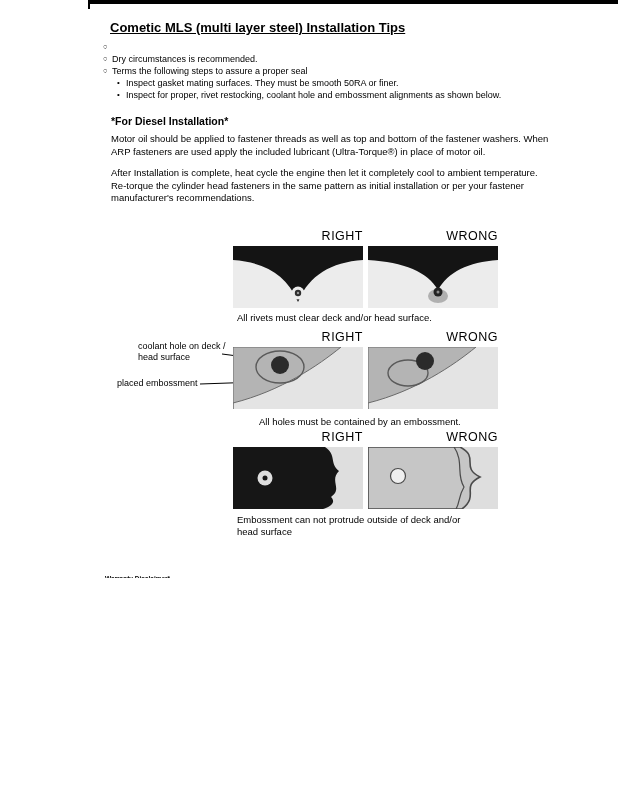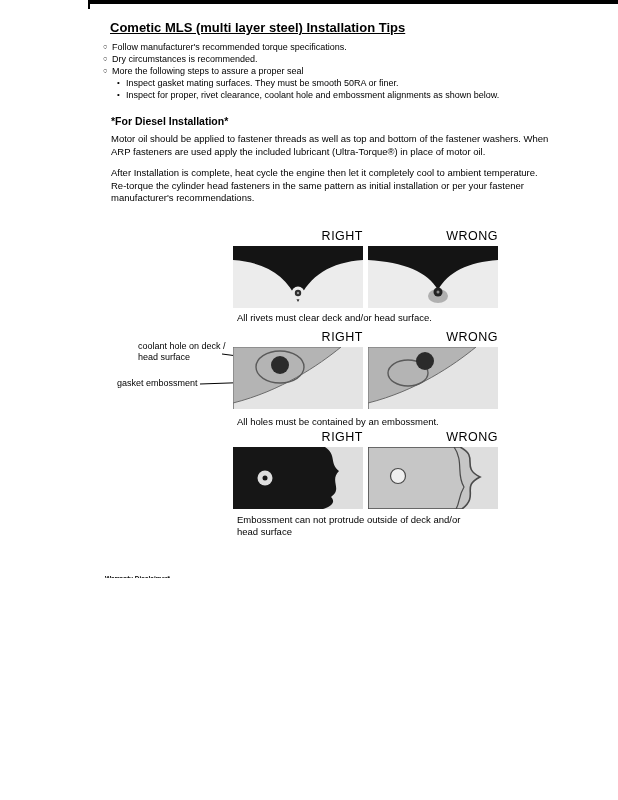--- a/index.html
+++ b/index.html
@@ -28,21 +28,21 @@
   .para2 { top:167px; }
   .note  { left:111px; top:208px; font-size:9.5px; white-space:nowrap; }
 
   .fig-label { width:130px; text-align:right; font-size:12.5px; letter-spacing:0.5px; }
   .col-right { left:233px; }
   .col-wrong { left:368px; }
   .fig-img { width:130px; height:62px; display:block; }
   .fig-caption { left:237px; font-size:9.5px; line-height:11.5px; }
 
   .lbl-r1 { top:229px; } .img-r1 { top:246px; } .cap-r1 { top:312px; white-space:nowrap; }
-  .lbl-r2 { top:330px; } .img-r2 { top:347px; } .cap-r2 { top:416px; white-space:nowrap; }
+  .lbl-r2 { top:330px; } .img-r2 { top:347px; } .cap-r2 { top:416px; white-space:nowrap;margin-left:22px; }
   .lbl-r3 { top:430px; } .img-r3 { top:447px; } .cap-r3 { top:514px; width:245px; }
 
   .callout1 { left:138px; top:341px; width:90px; font-size:9px; line-height:11px; }
   .callout2 { left:117px; top:378px; font-size:9px; white-space:nowrap; }
   .callout-lines { left:200px; top:345px; }
 
   .w-head { left:105px; top:575px; font-size:6.5px; font-weight:bold; }
   .w-p { left:105px; width:482px; font-size:6px; line-height:6.8px; color:#111; }
   .w-p1 { top:584px; }
   .w-p2 { top:621px; }
@@ -61,37 +61,36 @@
 
   <div class="abs topbar"></div>
   <div class="abs topbar-tick"></div>
   <div class="abs corner-mark"></div>
 
   <div class="abs title">Cometic MLS (multi layer steel) Installation Tips</div>
 
   <div class="abs bullets">
     <div class="bullet-row">
       <span class="marker">○</span>
-      <span>Follow manufacturer's recommended torque specifications.</span>
     </div>
     <div class="bullet-row">
       <span class="marker">○</span>
       <span>Dry circumstances is recommended.</span>
     </div>
     <div class="bullet-row">
       <span class="marker">○</span>
-      <span>More the following steps to assure a proper seal</span>
+      <span>Terms the following steps to assure a proper seal</span>
     </div>
     <div class="bullet-row sub">
       <span class="marker">•</span>
       <span>Inspect gasket mating surfaces.  They must be smooth 50RA or finer.</span>
     </div>
     <div class="bullet-row sub">
       <span class="marker">•</span>
-      <span>Inspect for proper, rivet clearance, coolant hole and embossment alignments as shown below.</span>
+      <span>Inspect for proper, rivet restocking, coolant hole and embossment alignments as shown below.</span>
     </div>
   </div>
 
   <div class="abs diesel-heading">*For Diesel Installation*</div>
   <div class="abs para para2">After Installation is complete, heat cycle the engine then let it completely cool to ambient temperature. Re-torque the cylinder head fasteners in the same pattern as initial installation or per your fastener manufacturer's recommendations.</div>
   <div class="abs para para1">Motor oil should be applied to fastener threads as well as top and bottom of the fastener washers. When ARP fasteners are used apply the included lubricant (Ultra-Torque®) in place of motor oil.</div>
 
   <div class="abs fig-label col-right lbl-r1">RIGHT</div>
   <div class="abs fig-label col-wrong lbl-r1">WRONG</div>
 
@@ -105,21 +104,21 @@
   <svg class="abs fig-img col-wrong img-r1" viewBox="0 0 130 62">
     <rect width="130" height="62" fill="#ececec"></rect>
     <path d="M0,0 H130 V14 C100,16 80,26 70,44 C60,26 36,16 0,14 Z" fill="#141414"></path>
     <ellipse cx="70" cy="50" rx="10" ry="7" fill="#b0b0b0"></ellipse>
     <circle cx="70" cy="46" r="4.5" fill="#222"></circle>
     <circle cx="70" cy="46" r="1.5" fill="#8a8a8a"></circle>
   </svg>
   <div class="abs fig-caption cap-r1">All rivets must clear deck and/or head surface.</div>
 
   <div class="abs callout1">coolant hole on deck / head surface</div>
-  <div class="abs callout2">gasket embossment</div>
+  <div class="abs callout2">placed embossment</div>
   <svg class="abs callout-lines" width="120" height="60">
     <line x1="22" y1="9" x2="84" y2="17" stroke="#000" stroke-width="1"></line>
     <line x1="0" y1="39" x2="58" y2="37" stroke="#000" stroke-width="1"></line>
   </svg>
 
   <div class="abs fig-label col-right lbl-r2">RIGHT</div>
   <div class="abs fig-label col-wrong lbl-r2">WRONG</div>
 
   <svg class="abs fig-img col-right img-r2" viewBox="0 0 130 62">
     <rect width="130" height="62" fill="#e4e4e4"></rect>

